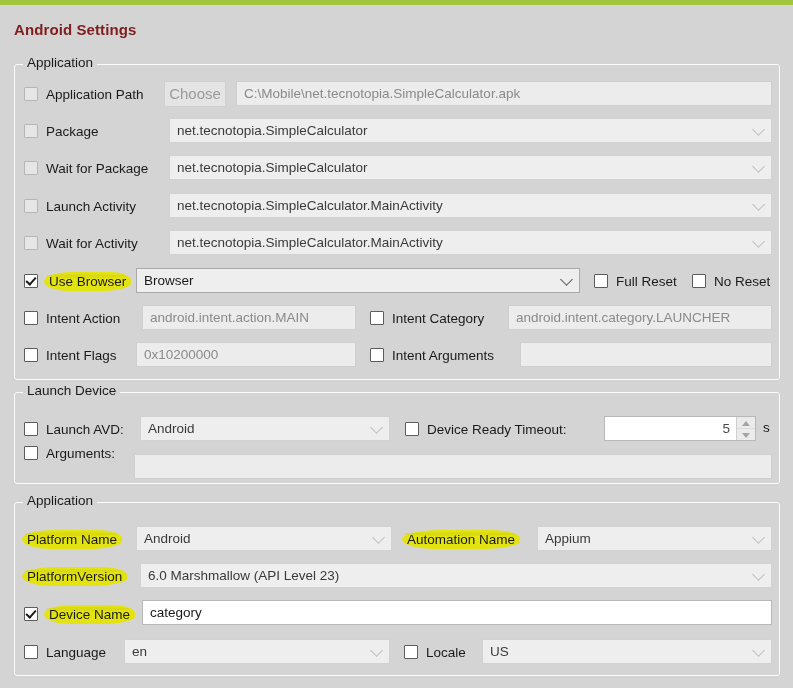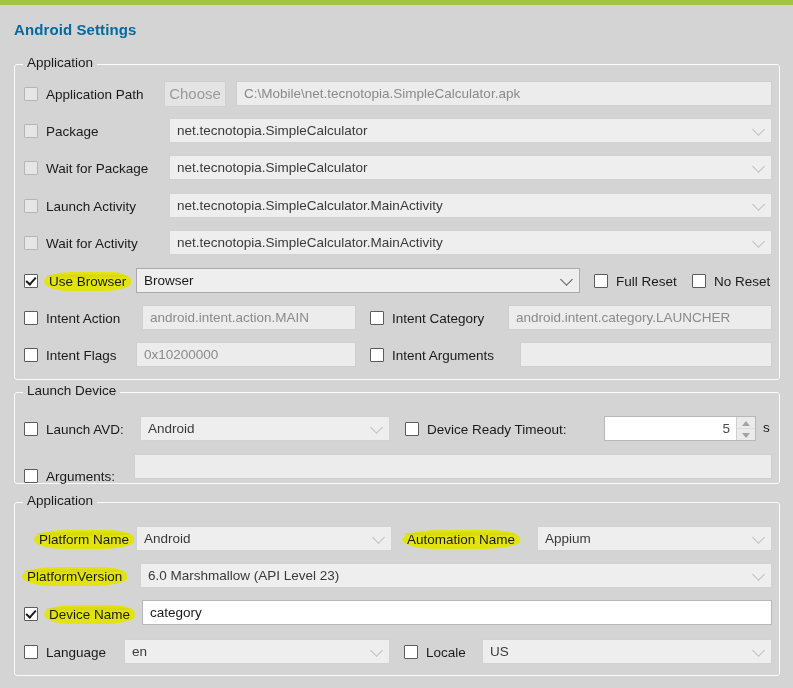--- a/index.html
+++ b/index.html
@@ -26,21 +26,21 @@
     background: #a2c63f;
   }
 
   
   .page-title {
     position: absolute;
     left: 14px;
     top: 21px;
     font-size: 15px;
     font-weight: bold;
-    color: #0369a1;
+    color: #7f1d1d;
     letter-spacing: 0.1px;
   }
 
   
   .groupbox {
     position: absolute;
     border: 1px solid #fbfbfb;
     border-radius: 3px;
     box-sizing: border-box;
   }
@@ -365,32 +365,32 @@
 </div>
 <div class="spin-wrap" style="left:604px; top:416px; width:152px;">
   <div class="spin-val">5</div>
   <div class="spin-btns">
     <div class="spin-up"></div>
     <div class="spin-dn"></div>
   </div>
 </div>
 <div class="unit" style="left:763px; top:420px;">s</div>
 
-<div class="row" style="left:24px; top:464px;">
+<div class="row" style="left:24px; top:441px;">
   <div class="cb"></div>
   <div class="lbl">Arguments:</div>
 </div>
 <div class="field" style="left:134px; top:454px; width:638px;"></div>
 
 <div class="groupbox" id="group-capabilities">
   <div class="group-legend">Application</div>
 </div>
 
 <div class="row" style="left:24px; top:527px;">
-  <div class="lbl" style="margin-left:12px;text-decoration:underline;"><span class="hl"><span>Platform Name</span></span></div>
+  <div class="lbl" style="margin-left:0;text-decoration:underline;"><span class="hl"><span>Platform Name</span></span></div>
 </div>
 <div class="combo" style="left:136px; top:526px; width:256px;">
   <span>Android</span>
   <span class="chev"></span>
 </div>
 
 <div class="row" style="left:404px; top:527px;">
   <div class="lbl" style="margin-left:0;"><span class="hl"><span>Automation Name</span></span></div>
 </div>
 <div class="combo" style="left:537px; top:526px; width:235px;">

